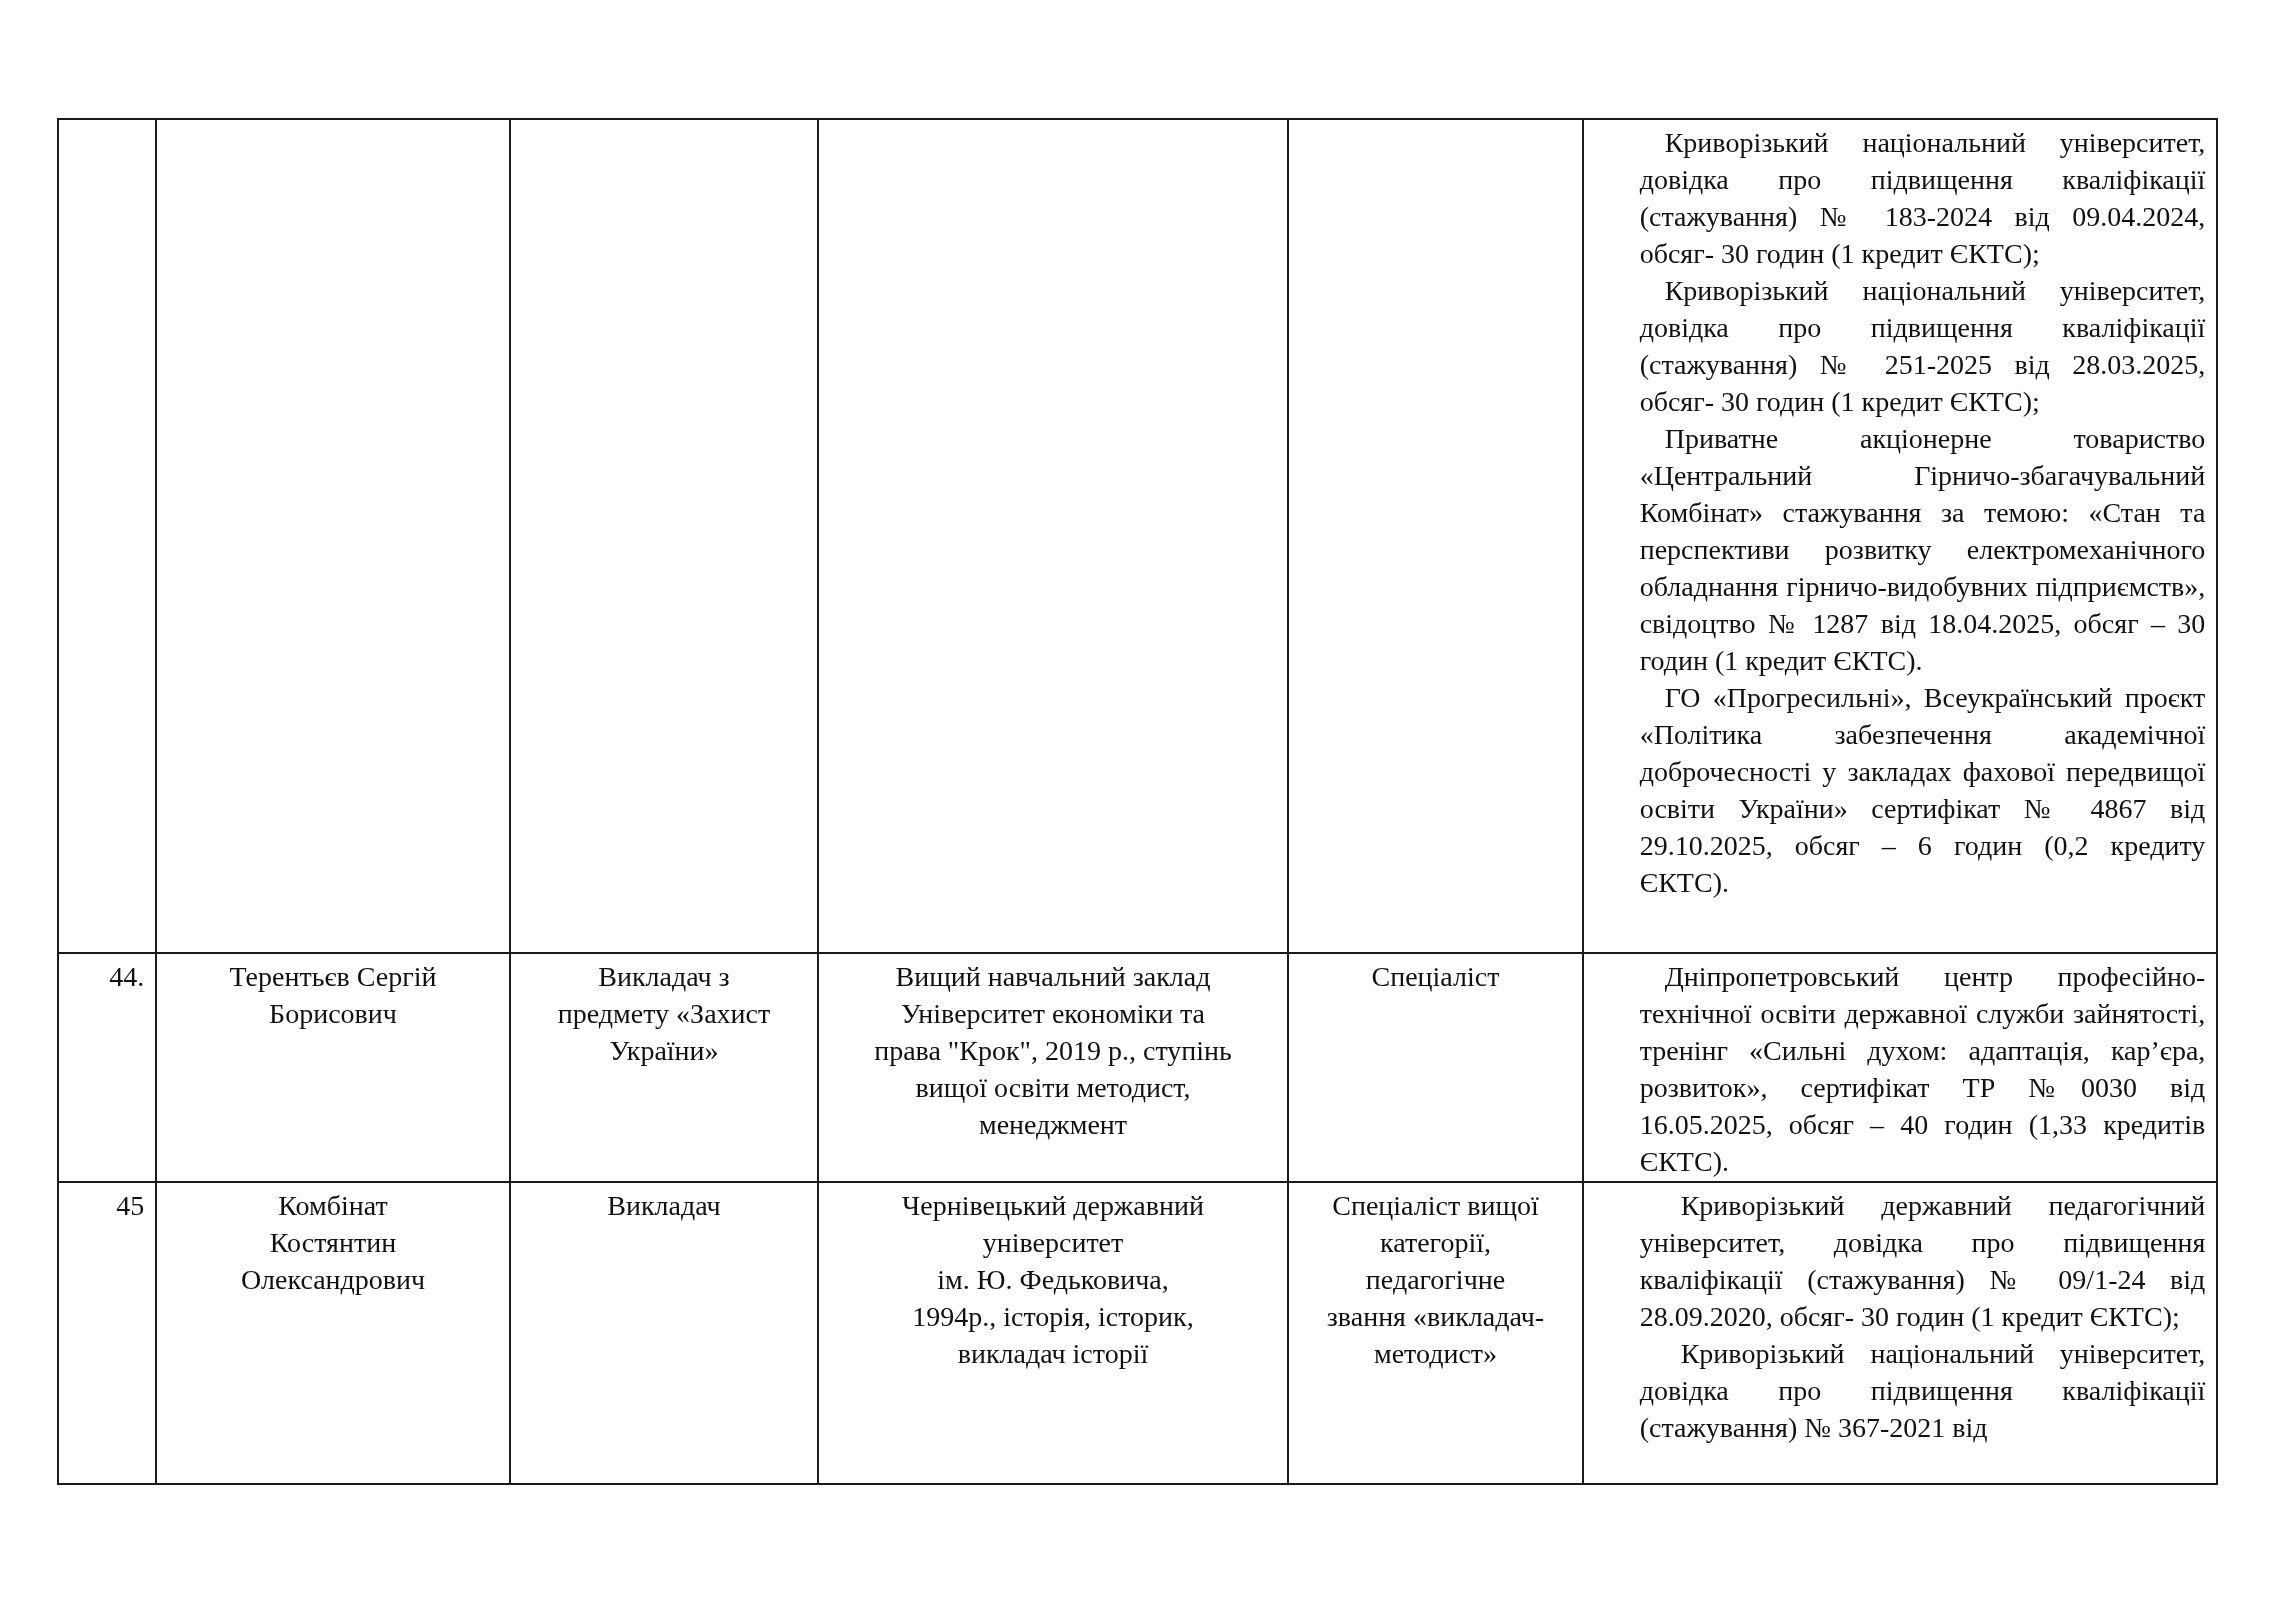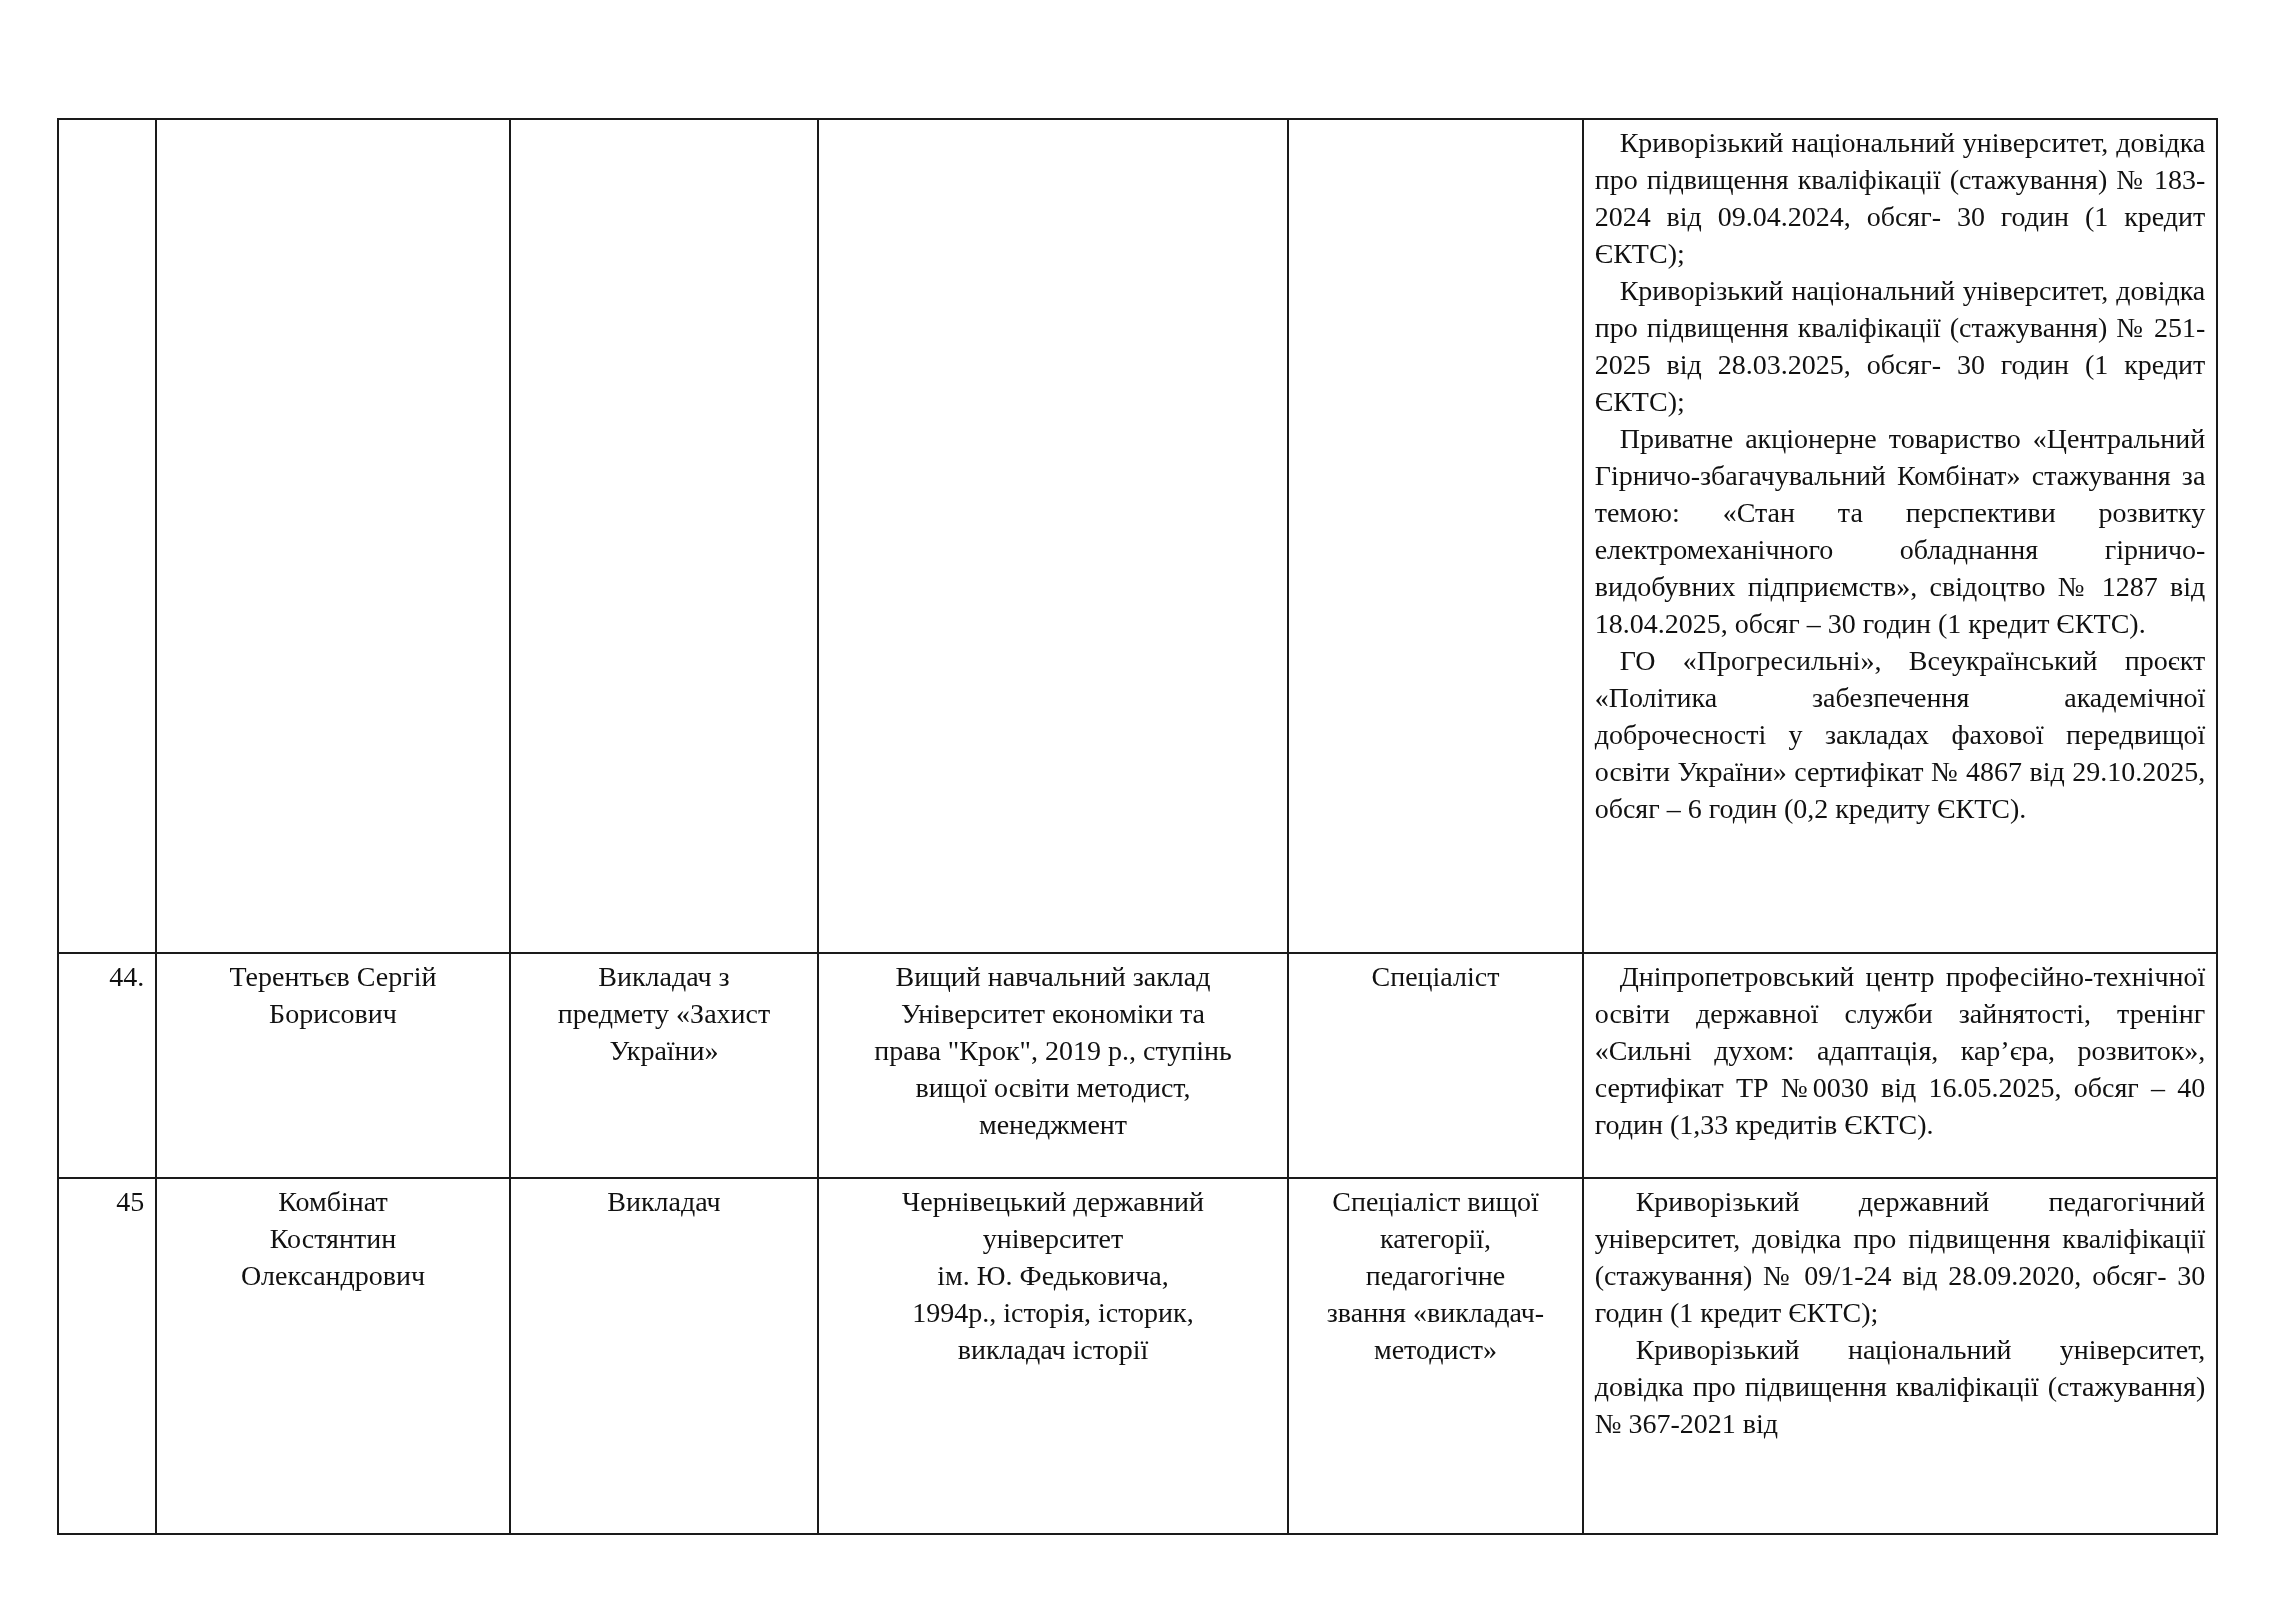--- a/index.html
+++ b/index.html
@@ -13,26 +13,26 @@
   table.doc-table td {
     border: 2.2px solid #1a1a1a;
     vertical-align: top;
     font-size: 28px;
     line-height: 37px;
     padding: 3.6px 10.7px 1.8px 10.7px;
   }
   td.c-num { text-align: right; }
   td.c-center { text-align: center; }
   td.c-training { text-align: justify; padding-left: 18px; padding-right: 14.3px; }
-  .para { text-indent: 25px; text-align: justify; text-align-last: left; }
+  .para { text-indent: 25px; text-align: justify; text-align-last: left; margin-left: 45px; }
   .para-indent-wide { text-indent: 41px; font-family: Liberation Serif, serif; }
   .line { display: block; }
   tr.row-cont { height: 834px; }
   tr.row-44 { height: 225px; }
-  tr.row-45 { height: 356px; padding-left: 48px; }
+  tr.row-45 { height: 302px; padding-left: 48px; }
   td.c-training { overflow: hidden; }
 </style>
 </head>
 <body>
 
 <table class="doc-table">
   <colgroup>
     <col style="width:98px">
     <col style="width:354px">
     <col style="width:308px">

